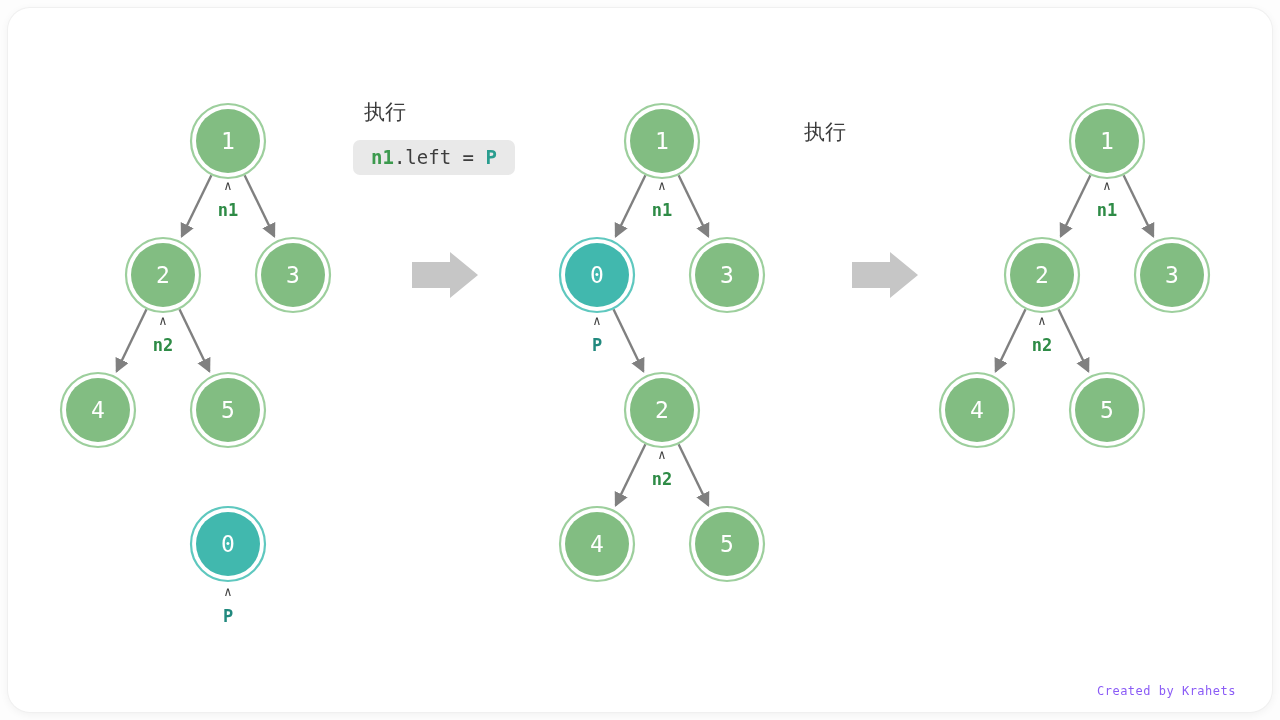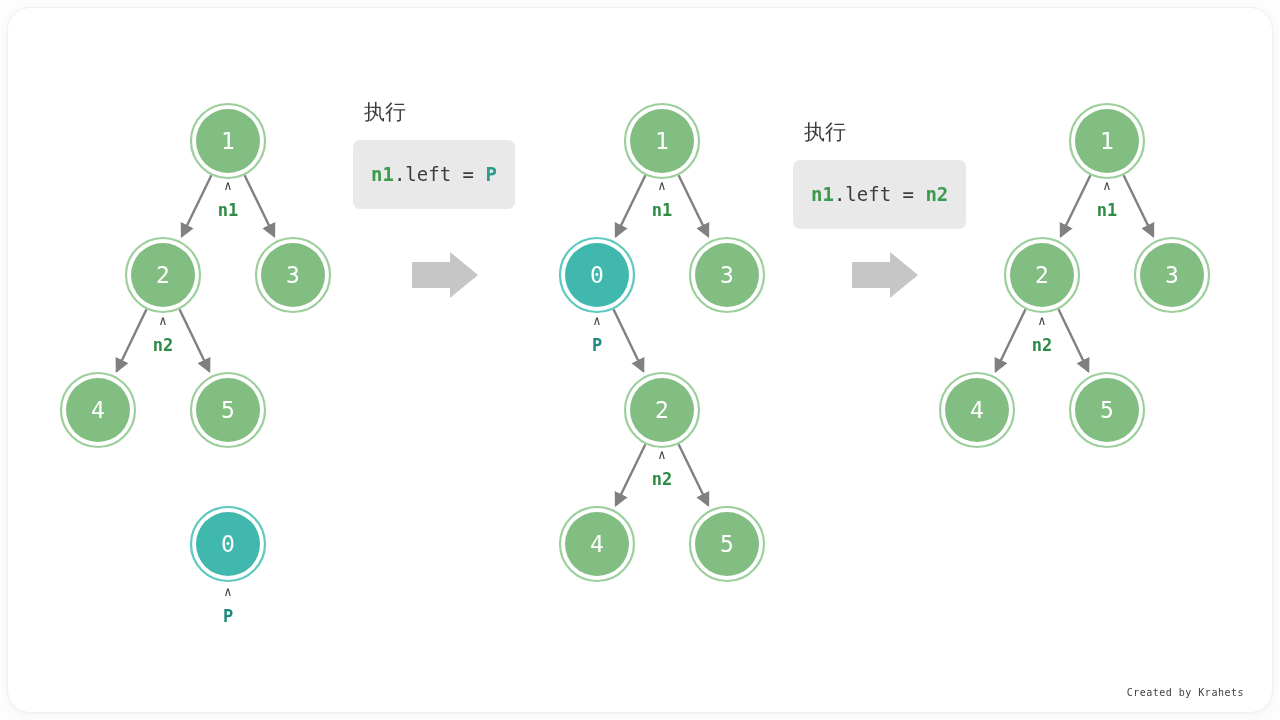--- a/index.html
+++ b/index.html
@@ -65,36 +65,36 @@
     position: absolute;
     font-family: "Liberation Sans", sans-serif;
     font-size: 21px;
     color: #3c3c3c;
     white-space: nowrap;
   }
   .code-box {
     position: absolute;
     background: #e9e9e9;
     border-radius: 7px;
-    padding: 20px 18px;
+    padding: 3px 18px;
     font-family: "DejaVu Sans Mono", monospace;
     font-size: 19px;
     color: #3d3d3d;
     line-height: 1.55;
     white-space: pre;
   }
   .tok-green { color: #3c9a4e; font-weight: bold; }
   .tok-teal  { color: #2a9d8f; font-weight: bold; }
   .credit {
     position: absolute;
-    right: 36px;
+    right: 44px;
     bottom: 22px;
     font-family: "DejaVu Sans Mono", monospace;
-    font-size: 10px;
-    color: #404040;
+    font-size: 12px;
+    color: #8b5cf6;
     letter-spacing: 0.5px;
   }
 </style>
 </head>
 <body>
 
 <div id="canvas">
   <div class="card"></div>
 
   <svg class="diagram" viewBox="0 0 1280 720">
@@ -226,16 +226,15 @@
         </g>
         <path d="M 412 262 L 450 262 L 450 252 L 478 275 L 450 298 L 450 288 L 412 288 Z" class="blockarrow"></path>
         <path d="M 852 262 L 890 262 L 890 252 L 918 275 L 890 298 L 890 288 L 852 288 Z" class="blockarrow"></path>
       </g>
   </svg>
 
   <div class="exec-title" style="left: 364px; top: 98px;">执行</div>
   <div class="code-box" style="left: 353px; top: 140px;"><div><span class="tok-green">n1</span><span>.left = </span><span class="tok-teal">P</span></div></div>
 
   <div class="exec-title" style="left: 804px; top: 118px;">执行</div>
-  <div class="code-box" style="left: 793px; top: 160px;"><div><span class="tok-green">n1</span><span>.left = </span><span class="tok-green">n2</span></div></div>
 
   <div class="credit">Created by Krahets</div>
 </div>
 
 </body></html>

